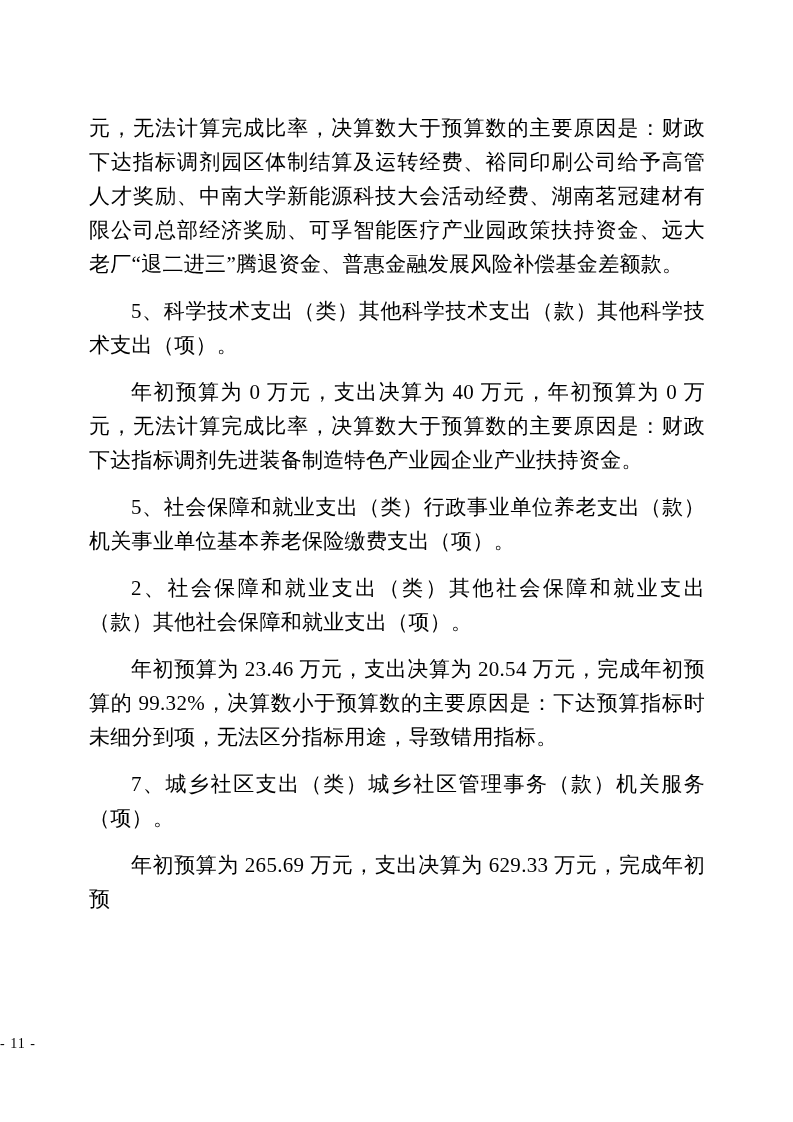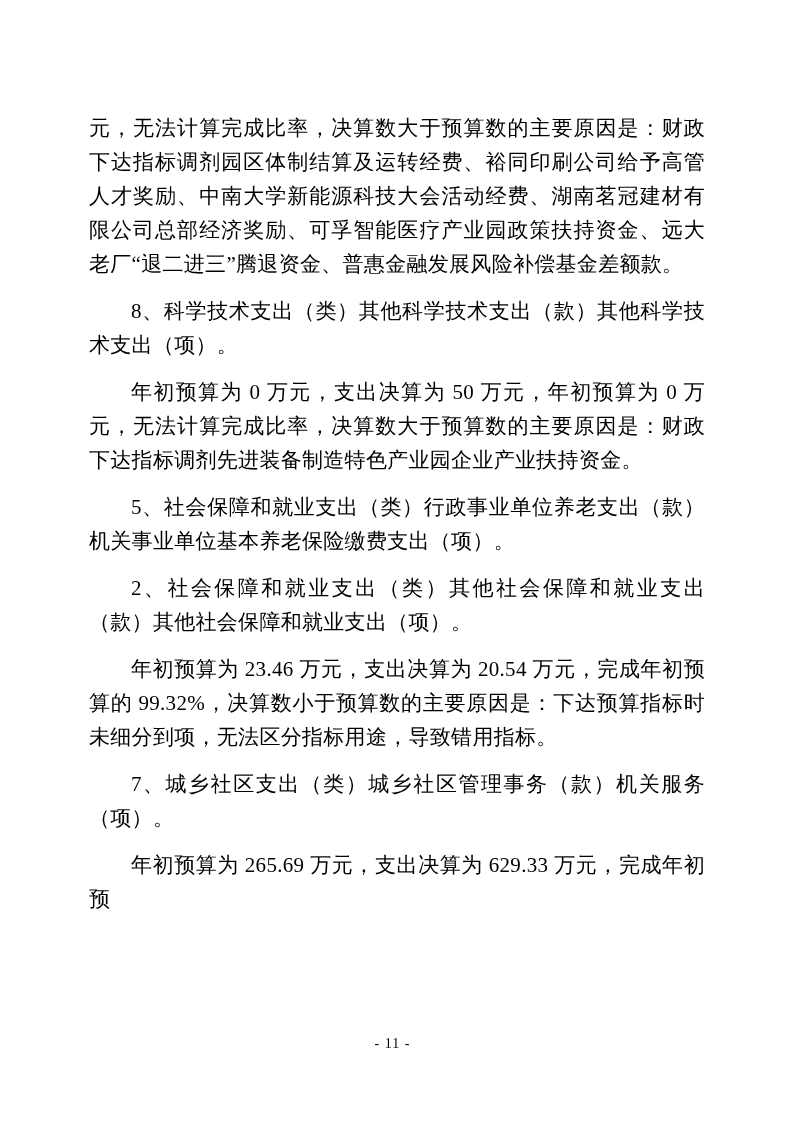--- a/index.html
+++ b/index.html
@@ -35,37 +35,36 @@
     word-break: break-all;
   }
   .doc-body p.indent {
     text-indent: 2em;
   }
   .page-footer {
     position: absolute;
     top: 1036px;
     left: 0;
     right: 8px;
-    text-align: center;
     font-size: 14px;
     letter-spacing: 1px;
     color: #000000;
   }
 </style>
 </head>
 <body>
 
 <div class="page">
 
   <div class="doc-body">
     <p>元，无法计算完成比率，决算数大于预算数的主要原因是：财政下达指标调剂园区体制结算及运转经费、裕同印刷公司给予高管人才奖励、中南大学新能源科技大会活动经费、湖南茗冠建材有限公司总部经济奖励、可孚智能医疗产业园政策扶持资金、远大老厂“退二进三”腾退资金、普惠金融发展风险补偿基金差额款。</p>
 
-    <p class="indent">8、科学技术支出（类）其他科学技术支出（款）其他科学技术支出（项）。</p>
+    <p class="indent">5、科学技术支出（类）其他科学技术支出（款）其他科学技术支出（项）。</p>
 
-    <p class="indent">年初预算为 0 万元，支出决算为 50 万元，年初预算为 0 万元，无法计算完成比率，决算数大于预算数的主要原因是：财政下达指标调剂先进装备制造特色产业园企业产业扶持资金。</p>
+    <p class="indent">年初预算为 0 万元，支出决算为 40 万元，年初预算为 0 万元，无法计算完成比率，决算数大于预算数的主要原因是：财政下达指标调剂先进装备制造特色产业园企业产业扶持资金。</p>
 
     <p class="indent">5、社会保障和就业支出（类）行政事业单位养老支出（款）机关事业单位基本养老保险缴费支出（项）。</p>
 
 
     <p class="indent">2、社会保障和就业支出（类）其他社会保障和就业支出（款）其他社会保障和就业支出（项）。</p>
 
     <p class="indent">年初预算为 23.46 万元，支出决算为 20.54 万元，完成年初预算的 99.32%，决算数小于预算数的主要原因是：下达预算指标时未细分到项，无法区分指标用途，导致错用指标。</p>
 
     <p class="indent">7、城乡社区支出（类）城乡社区管理事务（款）机关服务（项）。</p>
 

